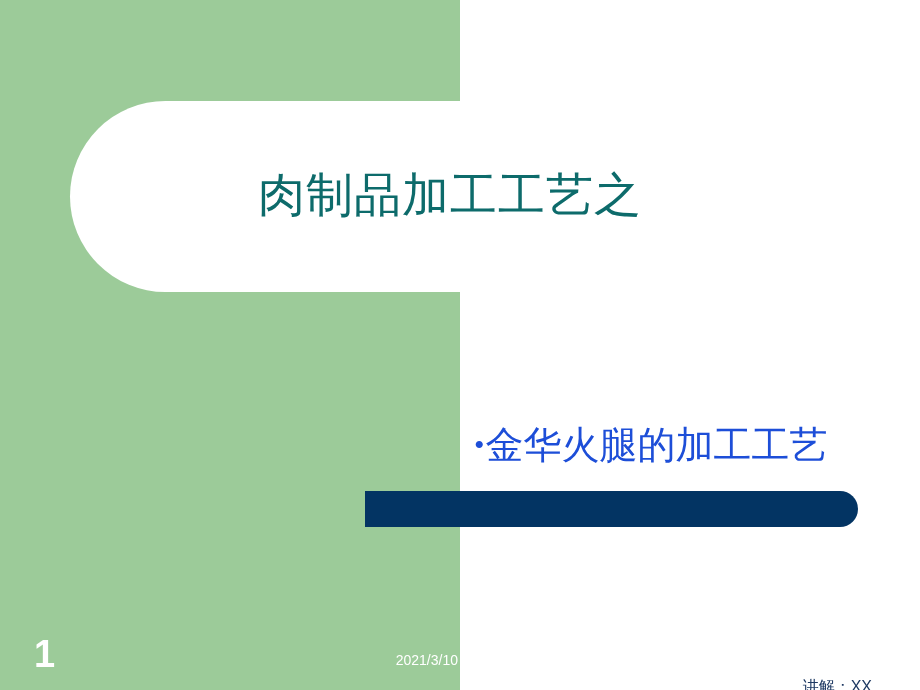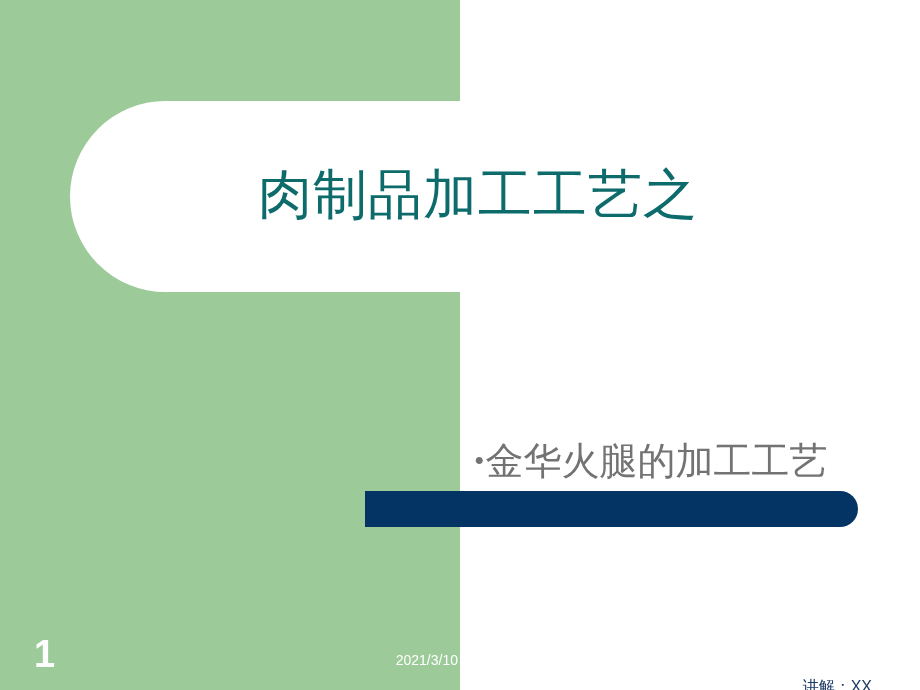--- a/index.html
+++ b/index.html
@@ -43,37 +43,37 @@
     border-bottom-right-radius: 0;
   }
 
   
   .slide-title {
     position: absolute;
     left: 258px;
     top: 163px;
     width: 640px;
     font-family: "Liberation Serif", "DejaVu Serif", serif;
-    font-size: 54px;
+    font-size: 47px;
     line-height: 64px;
     letter-spacing: 1px;
     color: #0d6b6b;
     white-space: nowrap;
   }
 
   
   .subtitle {
     position: absolute;
     left: 474px;
-    top: 436px;
+    top: 420px;
     width: 430px;
     font-family: "Liberation Serif", "DejaVu Serif", serif;
     font-size: 38px;
     line-height: 50px;
-    color: #737373;
+    color: #1d4ed8;
     white-space: nowrap;
   }
   .subtitle .bullet {
     font-size: 30px;
     vertical-align: 3px;
     margin-right: 1px;
   }
 
   
   .accent-bar {

